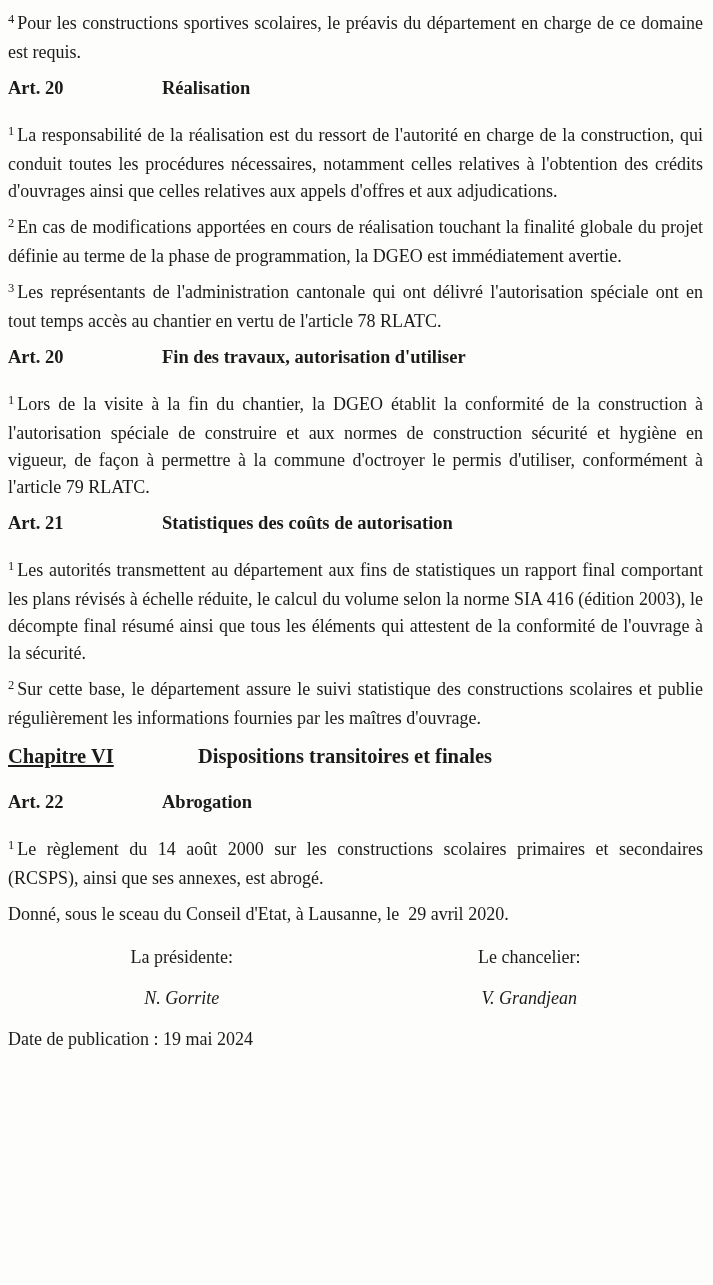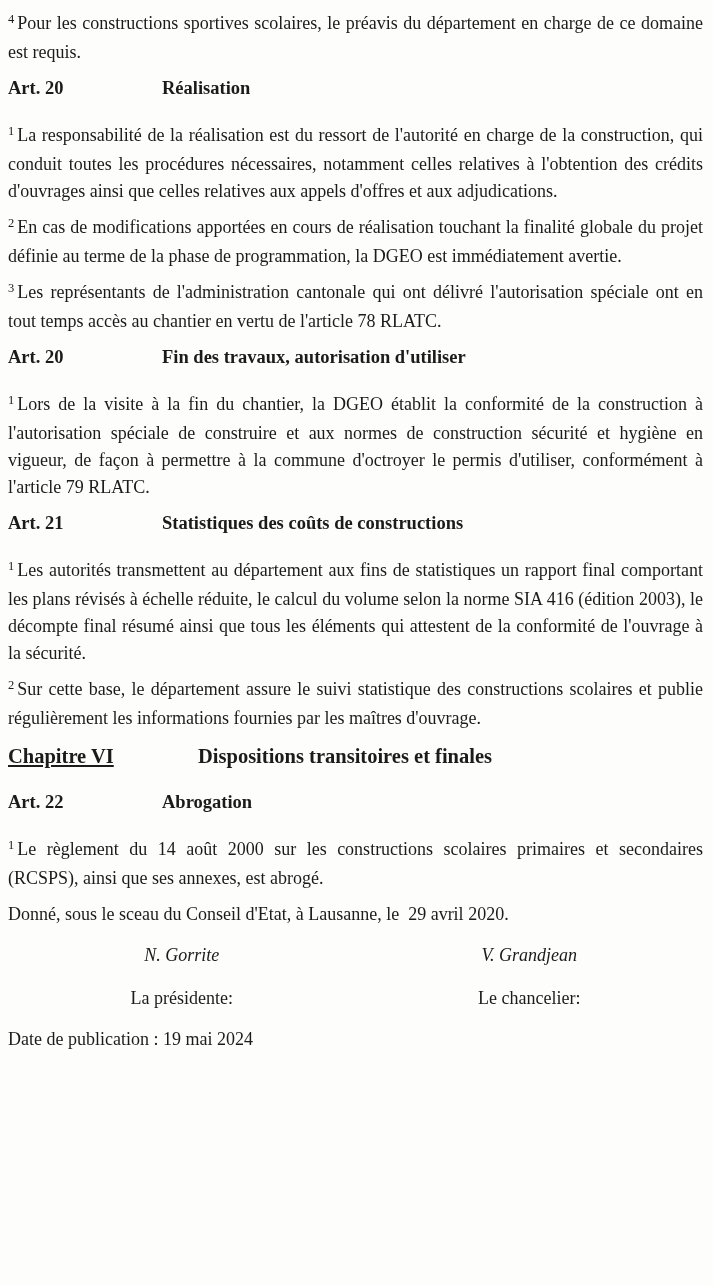--- a/index.html
+++ b/index.html
@@ -79,40 +79,40 @@
   <h3 class="article-heading"><span class="art-num">Art. 20</span><span>Réalisation</span></h3>
 
   <p class="body-para"><span class="sup">1</span><span>La responsabilité de la réalisation est du ressort de l'autorité en charge de la construction, qui conduit toutes les procédures nécessaires, notamment celles relatives à l'obtention des crédits d'ouvrages ainsi que celles relatives aux appels d'offres et aux adjudications.</span></p>
   <p class="body-para"><span class="sup">2</span><span>En cas de modifications apportées en cours de réalisation touchant la finalité globale du projet définie au terme de la phase de programmation, la DGEO est immédiatement avertie.</span></p>
   <p class="body-para"><span class="sup">3</span><span>Les représentants de l'administration cantonale qui ont délivré l'autorisation spéciale ont en tout temps accès au chantier en vertu de l'article 78 RLATC.</span></p>
 
   <h3 class="article-heading"><span class="art-num">Art. 20</span><span>Fin des travaux, autorisation d'utiliser</span></h3>
 
   <p class="body-para"><span class="sup">1</span><span>Lors de la visite à la fin du chantier, la DGEO établit la conformité de la construction à l'autorisation spéciale de construire et aux normes de construction sécurité et hygiène en vigueur, de façon à permettre à la commune d'octroyer le permis d'utiliser, conformément à l'article 79 RLATC.</span></p>
 
-  <h3 class="article-heading"><span class="art-num">Art. 21</span><span>Statistiques des coûts de constructions</span></h3>
+  <h3 class="article-heading"><span class="art-num">Art. 21</span><span>Statistiques des coûts de autorisation</span></h3>
 
   <p class="body-para"><span class="sup">1</span><span>Les autorités transmettent au département aux fins de statistiques un rapport final comportant les plans révisés à échelle réduite, le calcul du volume selon la norme SIA 416 (édition 2003), le décompte final résumé ainsi que tous les éléments qui attestent de la conformité de l'ouvrage à la sécurité.</span></p>
   <p class="body-para"><span class="sup">2</span><span>Sur cette base, le département assure le suivi statistique des constructions scolaires et publie régulièrement les informations fournies par les maîtres d'ouvrage.</span></p>
 
   <h2 class="chapter-heading"><span class="chap-num">Chapitre VI</span><span>Dispositions transitoires et finales</span></h2>
 
   <h3 class="article-heading"><span class="art-num">Art. 22</span><span>Abrogation</span></h3>
 
   <p class="body-para"><span class="sup">1</span><span>Le règlement du 14 août 2000 sur les constructions scolaires primaires et secondaires (RCSPS), ainsi que ses annexes, est abrogé.</span></p>
 
 
 
   <p class="given-line">Donné, sous le sceau du Conseil d'Etat, à Lausanne, le  29 avril 2020.</p>
 
+  <div class="sig-row">
+    <div class="sig-cell">La présidente:</div>
+    <div class="sig-cell">Le chancelier:</div>
+  </div>
+
   <div class="sig-row names">
     <div class="sig-cell sig-name">N. Gorrite</div>
     <div class="sig-cell sig-name">V. Grandjean</div>
-  </div>
-
-  <div class="sig-row">
-    <div class="sig-cell">La présidente:</div>
-    <div class="sig-cell">Le chancelier:</div>
   </div>
 
   <p class="publication-line">Date de publication : 19 mai 2024</p>
 
 </div>
 
 </body></html>

